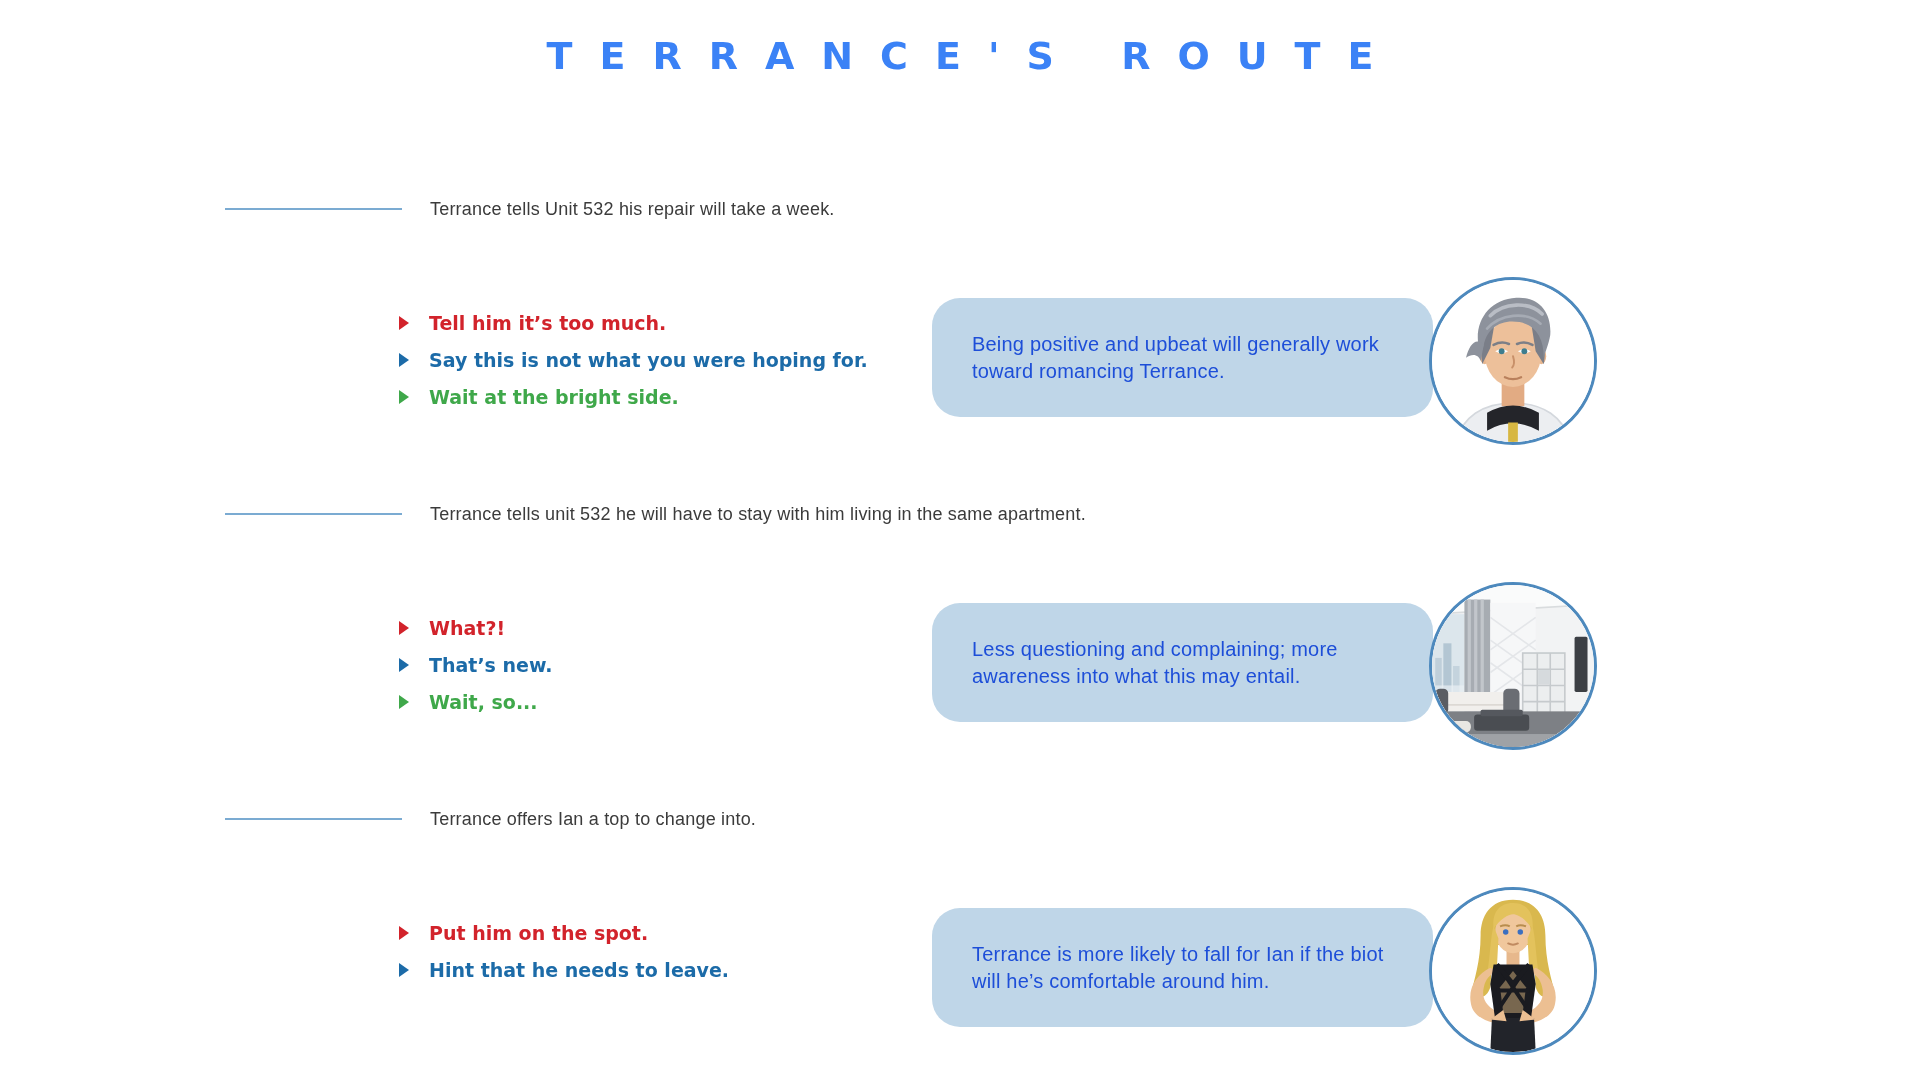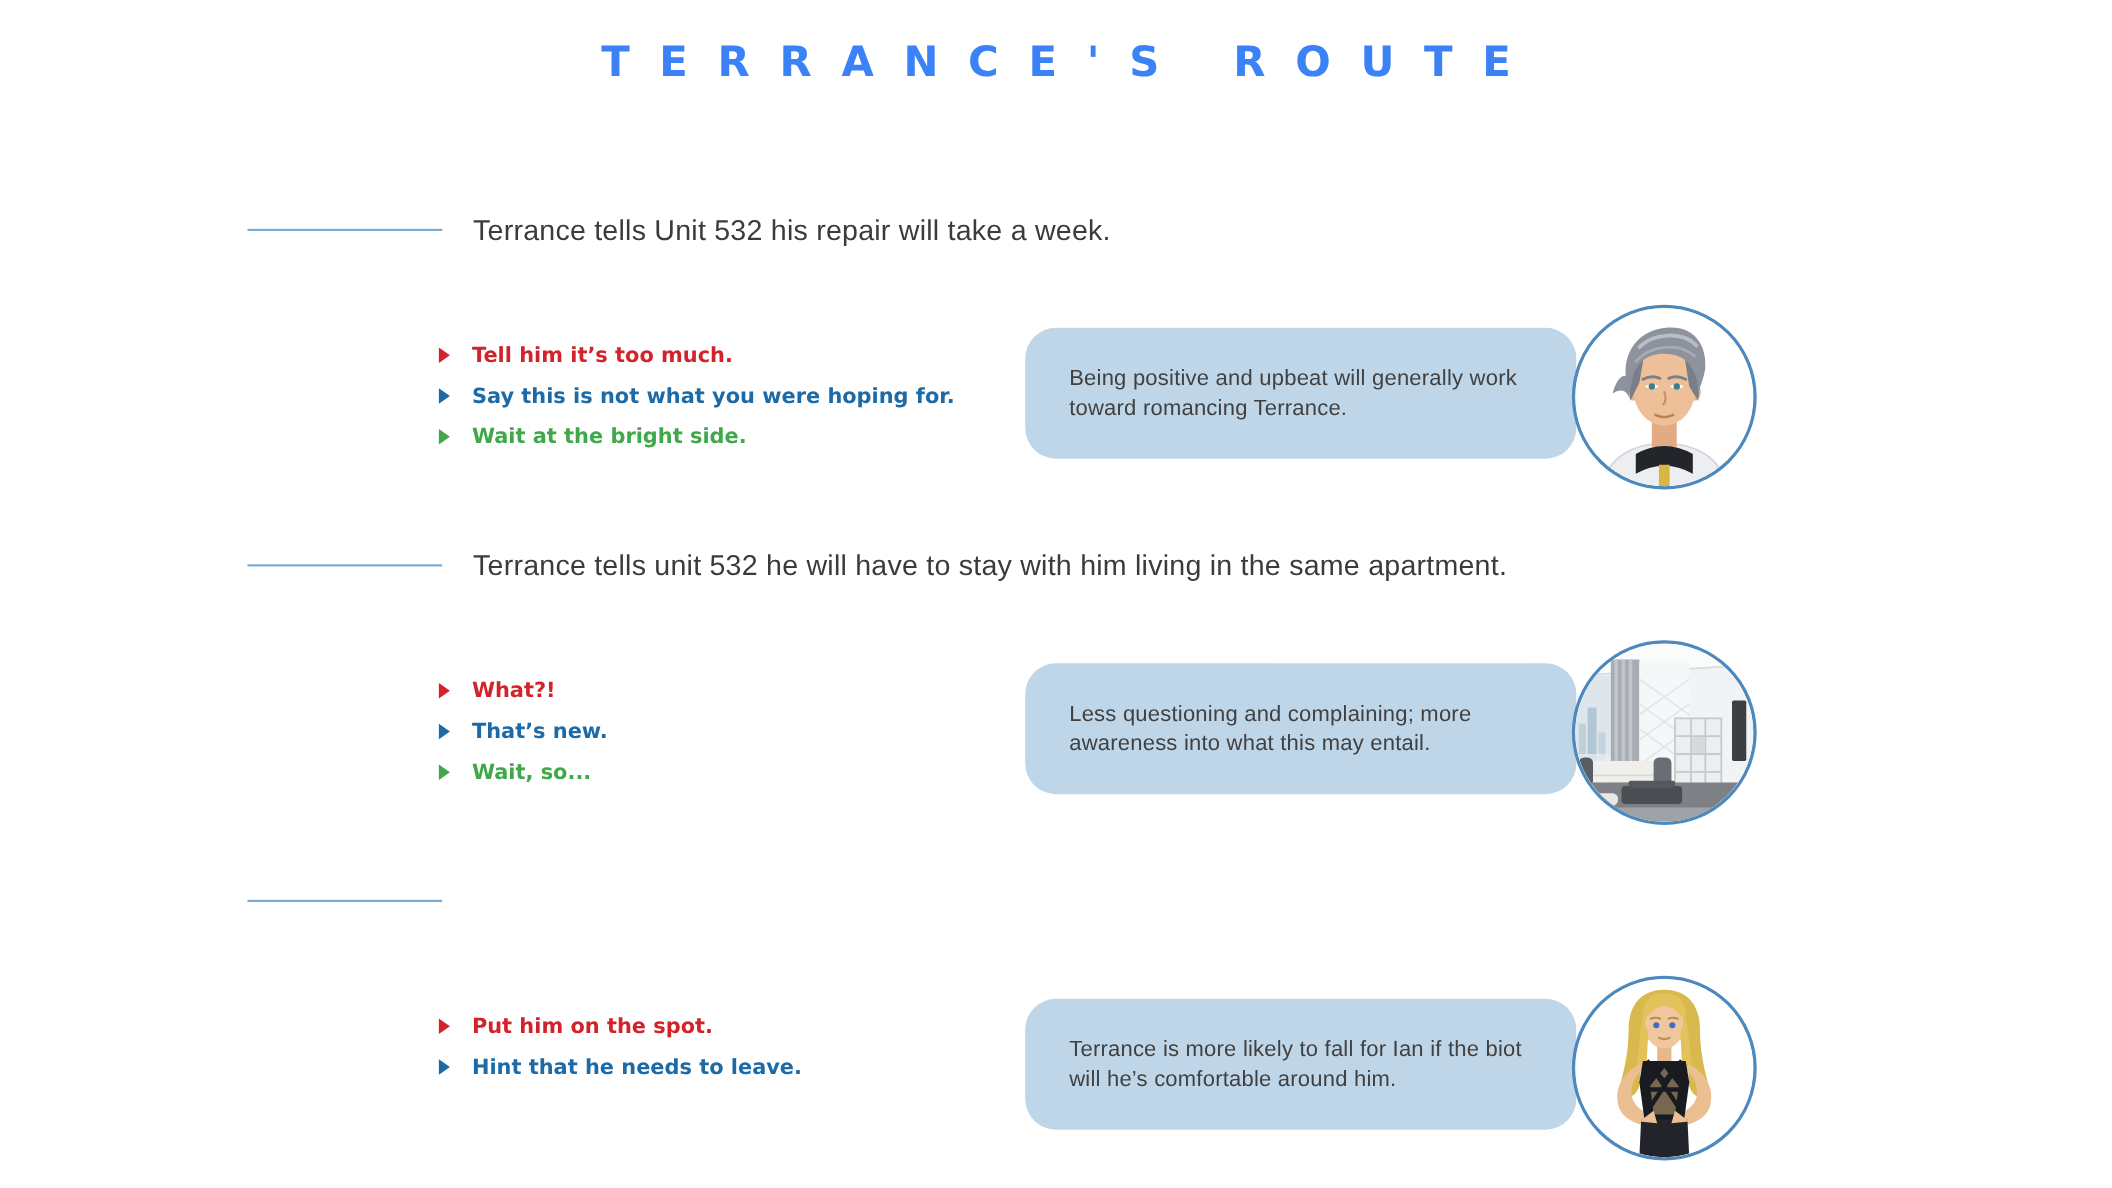--- a/index.html
+++ b/index.html
@@ -11,35 +11,35 @@
     position:absolute;top:34px;left:0;width:100%;margin:0;
     text-align:center;font-size:38px;font-weight:700;
     letter-spacing:27px;text-indent:27px;color:#3b82f6;
     font-family:"DejaVu Sans",sans-serif;
   }
   .step{position:absolute;left:0;width:1920px;height:305px;}
   .s1{top:180px}.s2{top:485px}.s3{top:790px}
 
   .scenario-row{position:absolute;left:225px;top:12px;height:34px;display:flex;align-items:center;}
   .rule{width:177px;height:2px;background:#7babd2;margin-right:28px;flex:none;}
-  .scenario{margin:0;font-size:26px;color:#3b3b3b;letter-spacing:0.2px;white-space:nowrap;}
+  .scenario{margin:0;font-size:18px;color:#3b3b3b;letter-spacing:0.2px;white-space:nowrap;}
 
   .choices{position:absolute;left:399px;top:124px;margin:0;padding:0;list-style:none;}
   .choice{display:flex;align-items:center;height:37px;font-size:19px;font-weight:700;
           font-family:"DejaVu Sans","Liberation Sans",sans-serif;white-space:nowrap;}
   .tri{width:0;height:0;border-left:10px solid currentColor;border-top:7px solid transparent;
        border-bottom:7px solid transparent;margin-right:20px;flex:none;}
   .red{color:#d2232b}.blue{color:#1c6ba8}.green{color:#3fa84a}
 
   .tooltip{
     position:absolute;left:932px;top:118px;width:501px;height:119px;box-sizing:border-box;
     background:#bfd6e8;border-radius:28px;display:flex;align-items:center;
     padding:0 26px 0 40px;
   }
-  .tooltip p{margin:0;font-size:20px;line-height:27px;color:#404040;font-weight:500;letter-spacing:0.2px;}
+  .tooltip p{margin:0;font-size:20px;line-height:27px;color:#1d4ed8;font-weight:500;letter-spacing:0.2px;}
 
   .avatar{
     position:absolute;left:1429px;top:97px;width:162px;height:162px;border-radius:50%;
     border:3px solid #4d89bd;overflow:hidden;background:#fff;
   }
   .avatar svg{display:block;width:100%;height:100%;}
 </style>
 </head>
 <body>
 
@@ -161,20 +161,21 @@
           <rect x="30" y="77" width="26" height="4" rx="1" fill="#55585e"></rect>
           <rect x="6" y="84" width="18" height="7" rx="3" fill="#e9e7e3"></rect>
         </g>
       </svg>
     </div>
   </section>
 
   <section class="step s3">
     <div class="scenario-row">
       <span class="rule"></span>
+      <p class="scenario">Terrance offers Ian a top to change into.</p>
     </div>
     <ul class="choices">
       <li class="choice red">
         <span class="tri"></span>
         <span>Put him on the spot.</span>
       </li>
       <li class="choice blue">
         <span class="tri"></span>
         <span>Hint that he needs to leave.</span>
       </li>

